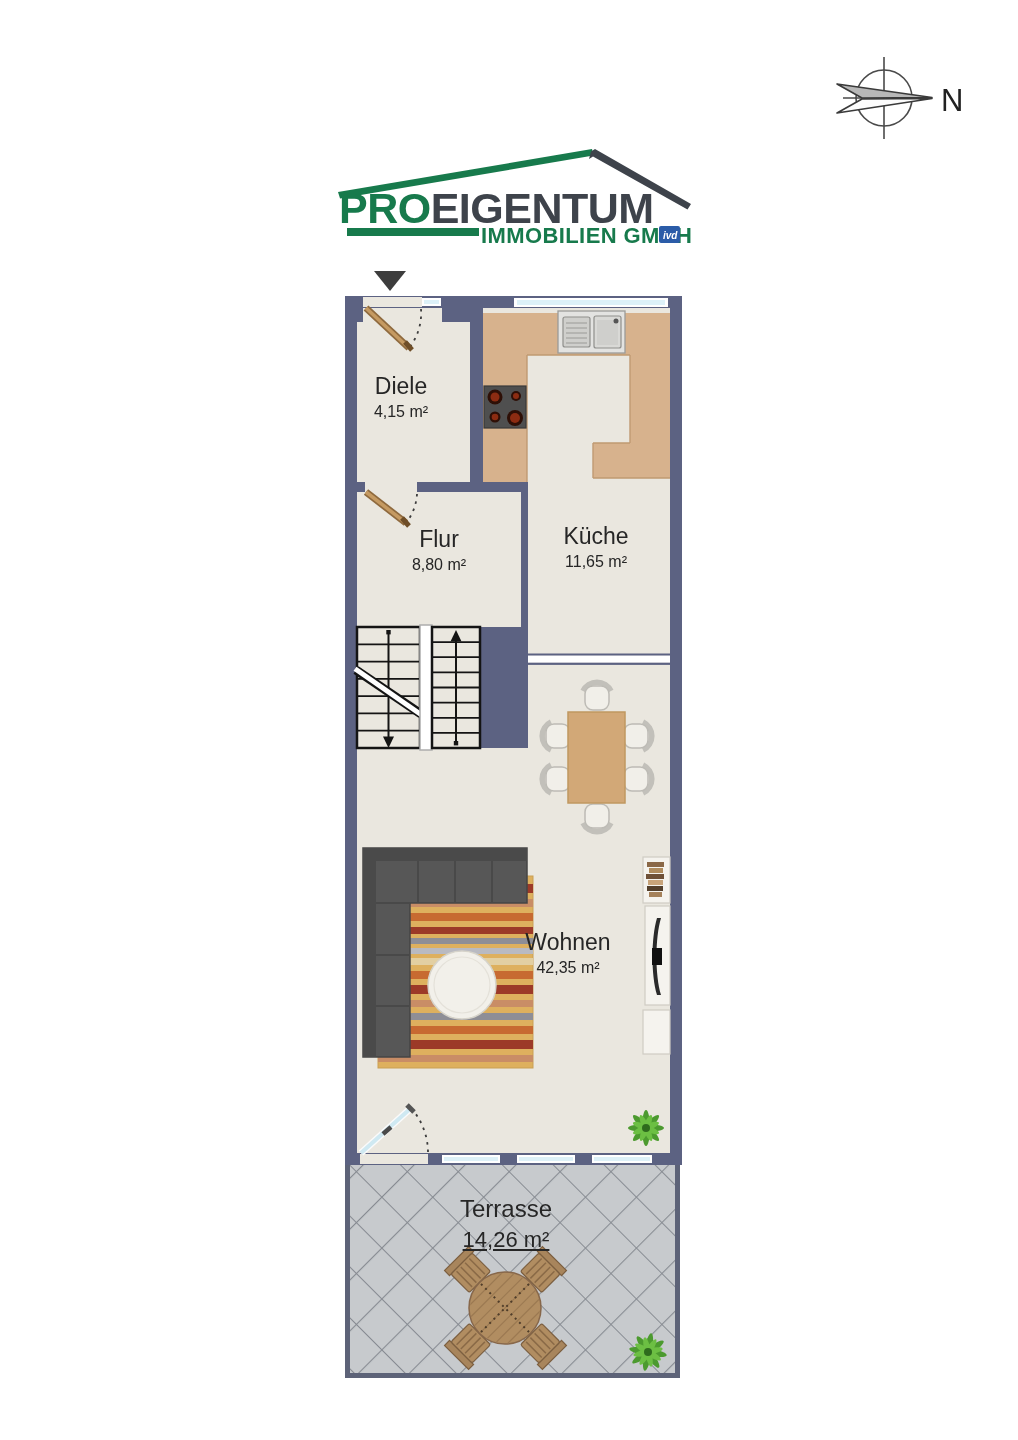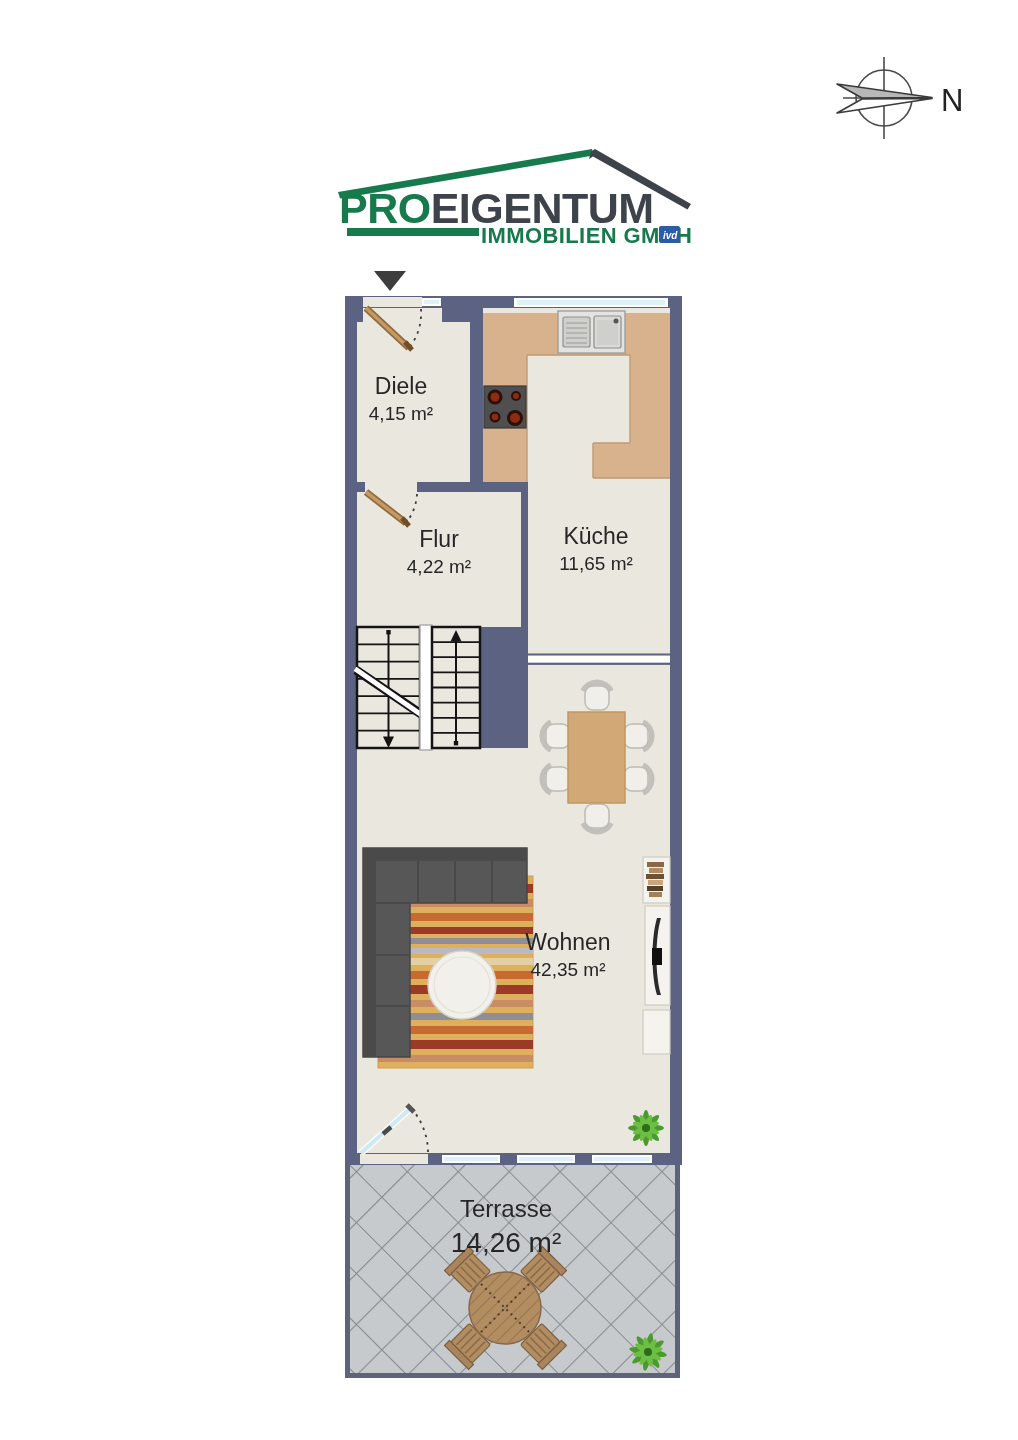--- a/index.html
+++ b/index.html
@@ -1,23 +1,23 @@
 <!DOCTYPE html>
 <html><head>
 <meta charset="utf-8">
 <style>
   html,body{margin:0;padding:0;background:#fff;}
   #canvas{position:relative;width:1018px;height:1440px;background:#ffffff;overflow:hidden;
           font-family:"Liberation Sans",sans-serif;}
   svg{position:absolute;display:block;}
   .room-label{position:absolute;transform:translateX(-50%);text-align:center;color:#262626;line-height:1.32;white-space:nowrap;}
   .room-name{font-size:23px;}
-  .room-area{font-size:19px;}
+  .room-area{font-size:16px;}
   .room-label.terrasse .room-name{font-size:24px;}
-  .room-label.terrasse .room-area{font-size:28px;}
+  .room-label.terrasse .room-area{font-size:22px;text-decoration:underline;}
 </style>
 </head>
 <body>
 
 <div id="canvas">
 
   <svg style="left:820px;top:40px" width="170" height="115" viewBox="820 40 170 115">
     <circle cx="884" cy="98" r="28" fill="none" stroke="#4a4a4a" stroke-width="1.6"></circle>
     <line x1="884" y1="57" x2="884" y2="139" stroke="#4a4a4a" stroke-width="1.6"></line>
     <line x1="843" y1="98" x2="927" y2="98" stroke="#4a4a4a" stroke-width="1.6"></line>
@@ -305,21 +305,21 @@
       <circle r="4" fill="#2e6b1d"></circle>
     </g>
   </svg>
 
   <div class="room-label" style="left:401px;top:371px">
     <div class="room-name">Diele</div>
     <div class="room-area">4,15 m²</div>
   </div>
   <div class="room-label" style="left:439px;top:524px">
     <div class="room-name">Flur</div>
-    <div class="room-area">4,22 m²</div>
+    <div class="room-area">8,80 m²</div>
   </div>
   <div class="room-label" style="left:596px;top:521px">
     <div class="room-name">Küche</div>
     <div class="room-area">11,65 m²</div>
   </div>
   <div class="room-label" style="left:568px;top:927px">
     <div class="room-name">Wohnen</div>
     <div class="room-area">42,35 m²</div>
   </div>
   <div class="room-label terrasse" style="left:506px;top:1193px">

